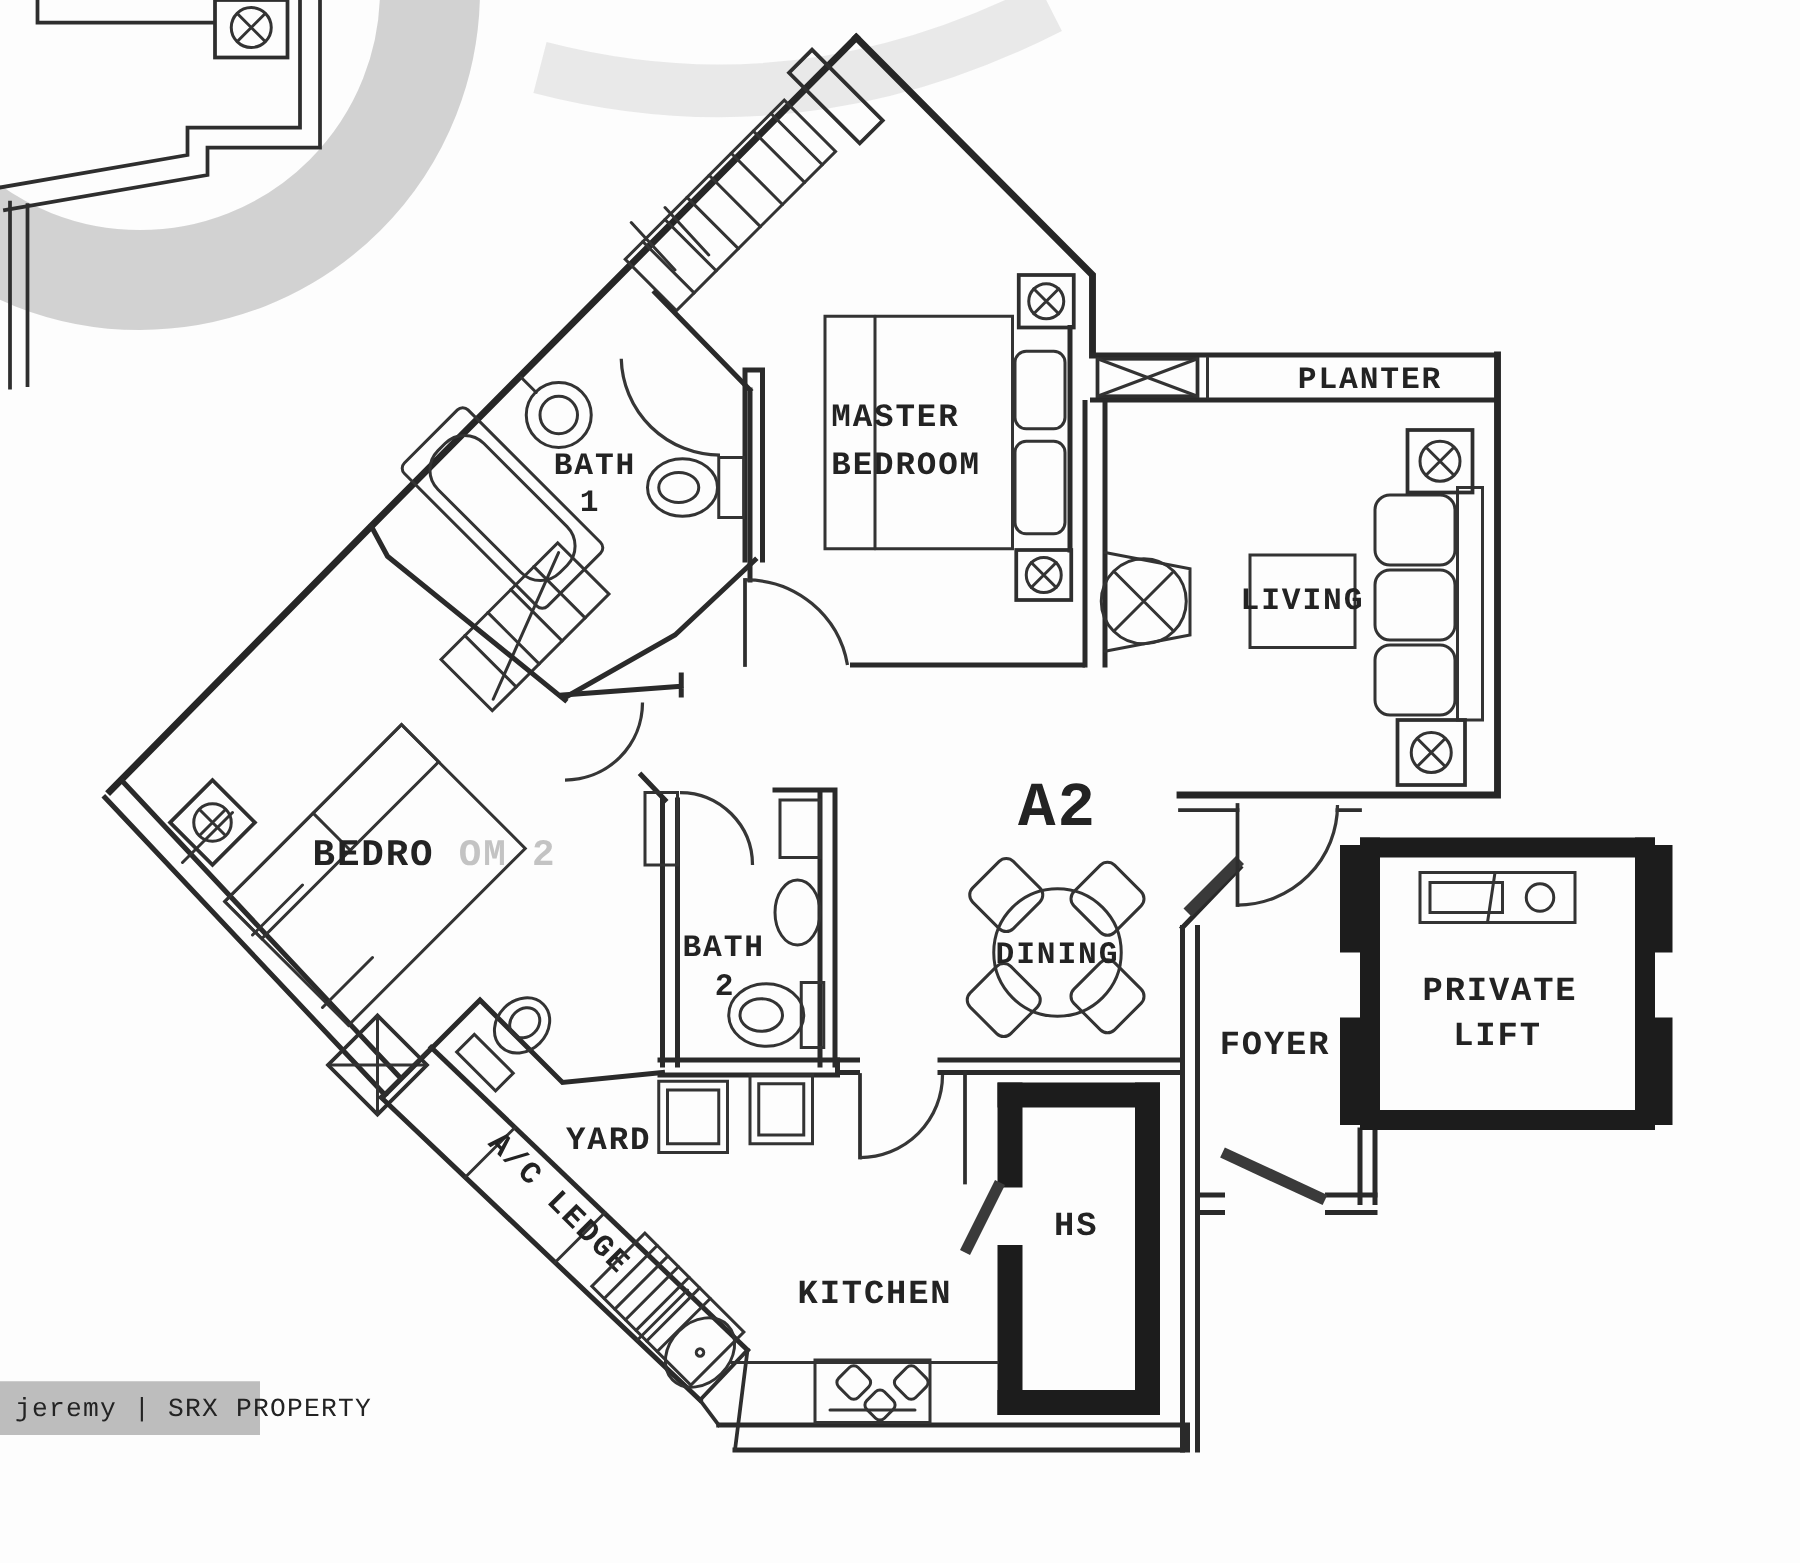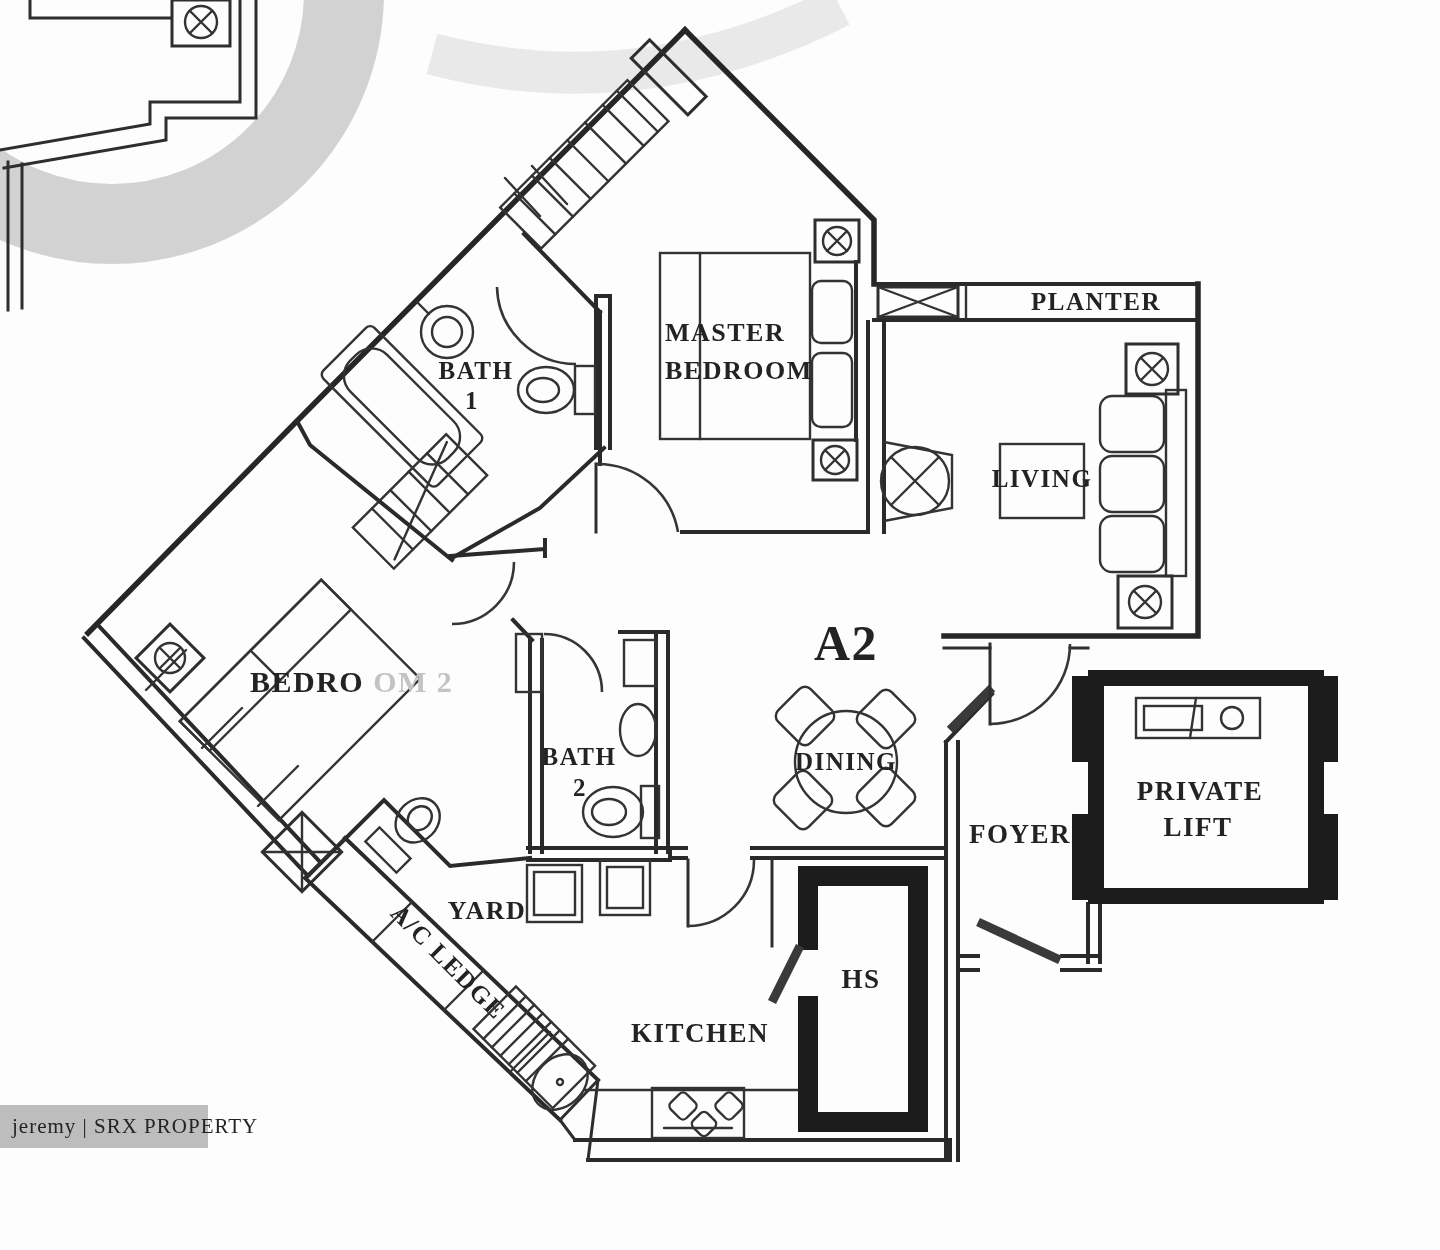--- a/index.html
+++ b/index.html
@@ -1,17 +1,17 @@
 <!DOCTYPE html>
 <html><head>
 <meta charset="utf-8">
 <style>
   html,body{margin:0;padding:0;background:#ffffff;}
   #stage{position:relative;width:1440px;height:1250px;background:#fdfdfd;overflow:hidden;
-         font-family:Liberation Serif, serif;}
+         font-family:Liberation Mono, monospace;}
   svg{position:absolute;inset:0;}
   .w{stroke:#2a2a2a;stroke-width:4;fill:none;stroke-linecap:square;stroke-linejoin:miter;}
   .w5{stroke:#262626;stroke-width:5.5;fill:none;stroke-linecap:square;}
   .w3{stroke:#2e2e2e;stroke-width:3;fill:none;stroke-linecap:square;}
   .thin{stroke:#333333;stroke-width:2.4;fill:none;stroke-linecap:round;}
   .fillw{fill:#1c1c1c;stroke:none;}
   .leaf{stroke:#3a3a3a;stroke-width:9;fill:none;stroke-linecap:butt;}
   .arc{stroke:#363636;stroke-width:2.6;fill:none;}
   text{fill:#232323;letter-spacing:1.5px;font-weight:600;}
   .lbl26{font-size:26px;} .lbl25{font-size:25px;} .lbl27{font-size:27px;} .lbl30{font-size:30px;} .big{font-size:50px;font-weight:600;}

